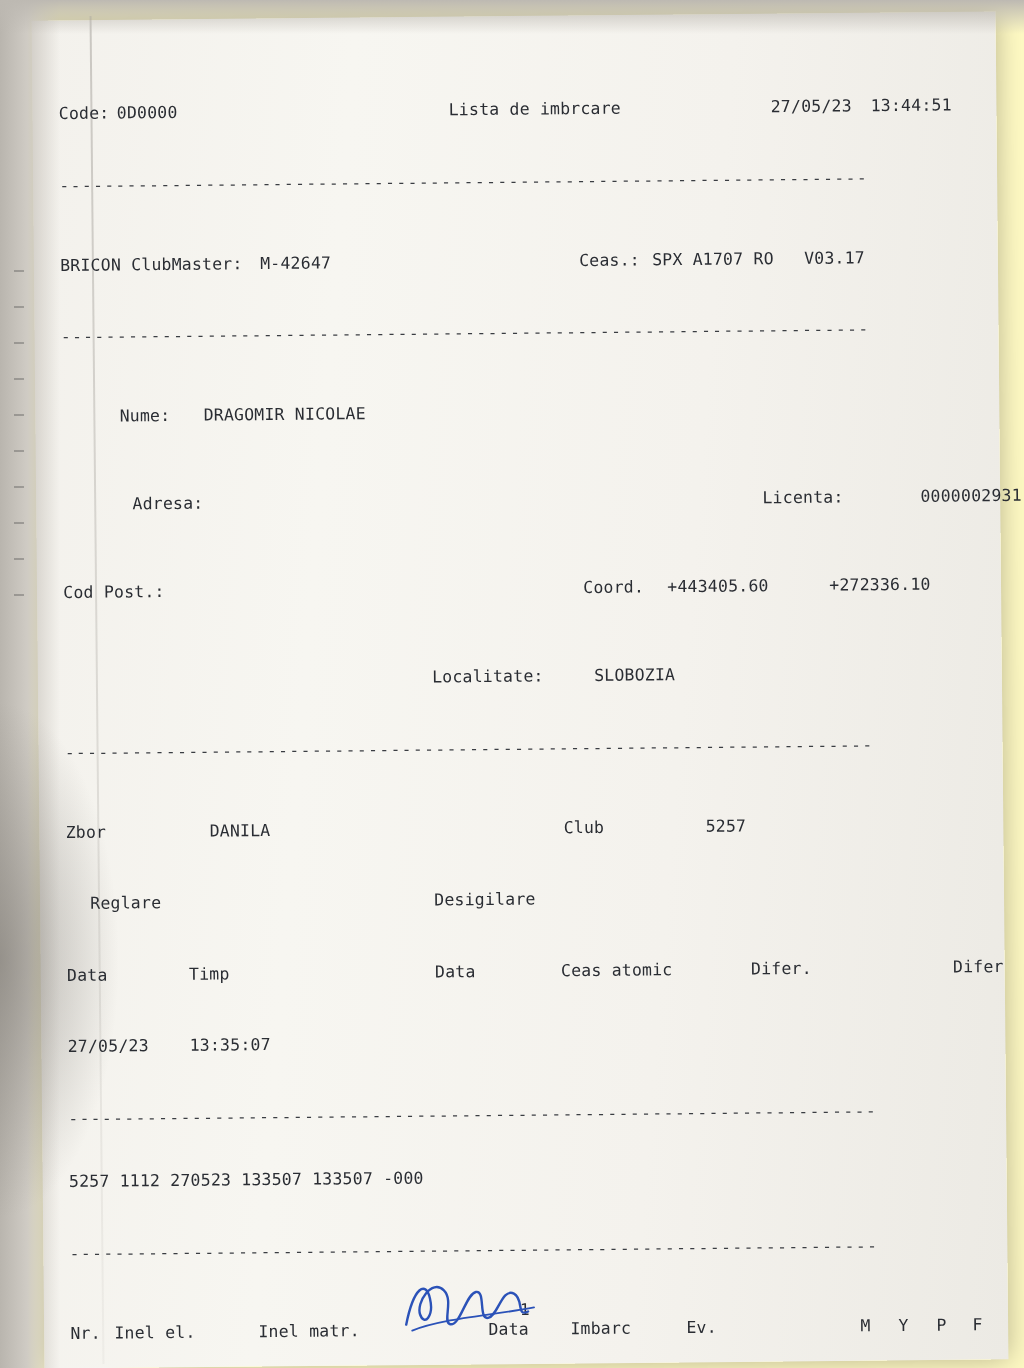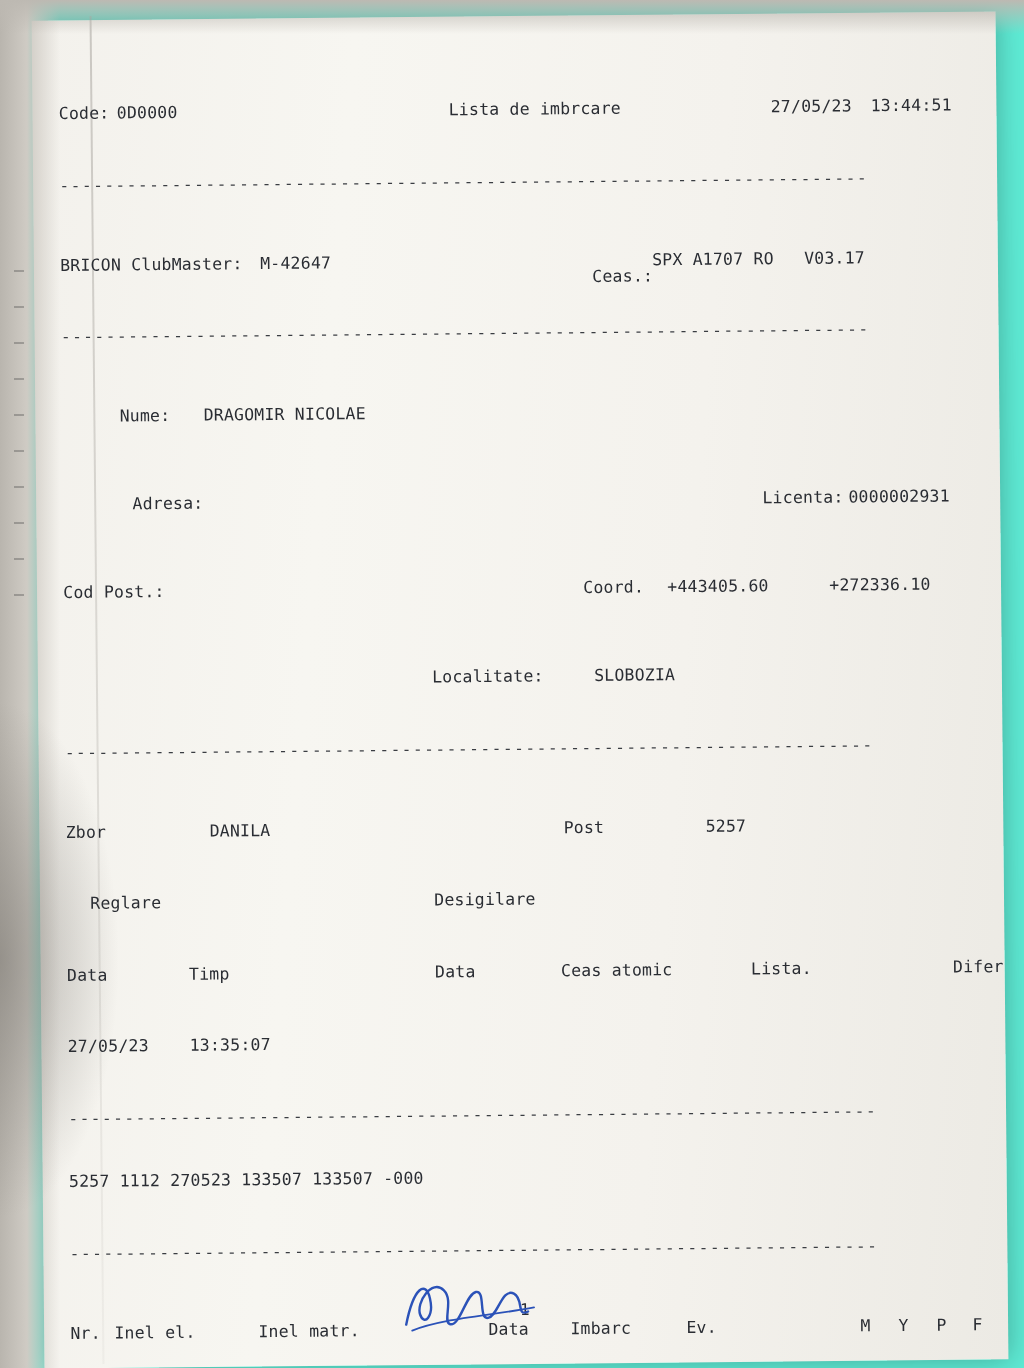--- a/index.html
+++ b/index.html
@@ -5,21 +5,21 @@
   html, body {
     margin: 0;
     padding: 0;
     background: #e9e7e2;
   }
   .page {
     position: relative;
     width: 1024px;
     height: 1368px;
     overflow: hidden;
-    background: #5eead4;
+    background: #fef9c3;
   }
   
   .paper {
     position: absolute;
     left: 38px;
     top: 16px;
     width: 964px;
     height: 1348px;
     background: linear-gradient(95deg, #f3f1ec 0%, #f7f6f1 30%, #f4f2ed 65%, #eceae4 100%);
     box-shadow: 0 0 28px rgba(0,0,0,0.28);
@@ -120,38 +120,38 @@
       <span class="c" style="left:712px;">27/05/23</span>
       <span class="c" style="left:812px;">13:44:51</span>
     </div>
 
     <div class="row dashrule">------------------------------------------------------------------------</div>
 
     
     <div class="row">
       <span class="c" style="left:0px;">BRICON ClubMaster:</span>
       <span class="c" style="left:200px;">M-42647</span>
-      <span class="c" style="left:532px;margin-top:16px;">Ceas.:</span>
+      <span class="c" style="left:519px;">Ceas.:</span>
       <span class="c" style="left:592px;">SPX A1707 RO   V03.17</span>
     </div>
 
     <div class="row dashrule">------------------------------------------------------------------------</div>
 
     
     <div class="row">
       <span class="c" style="left:58px;">Nume:</span>
       <span class="c" style="left:142px;">DRAGOMIR NICOLAE</span>
     </div>
 
     
     <div class="row">
       <span class="c" style="left:42px;margin-left:28px;">Adresa:</span>
       <span class="c" style="left:142px;"></span>
       <span class="c" style="left:700px;">Licenta:</span>
-      <span class="c" style="left:786px;">0000002931</span>
+      <span class="c" style="left:858px;">0000002931</span>
     </div>
 
     
     <div class="row">
       <span class="c" style="left:0px;">Cod Post.:</span>
       <span class="c" style="left:142px;"></span>
       <span class="c" style="left:520px;">Coord.</span>
       <span class="c" style="left:604px;">+443405.60</span>
       <span class="c" style="left:766px;">+272336.10</span>
     </div>
@@ -161,35 +161,35 @@
       <span class="c" style="left:368px;">Localitate:</span>
       <span class="c" style="left:530px;">SLOBOZIA</span>
     </div>
 
     <div class="row dashrule">------------------------------------------------------------------------</div>
 
     
     <div class="row">
       <span class="c" style="left:0px;">Zbor</span>
       <span class="c" style="left:122px;padding-left:22px;">DANILA</span>
-      <span class="c" style="left:498px;">Post</span>
+      <span class="c" style="left:498px;">Club</span>
       <span class="c" style="left:640px;">5257</span>
     </div>
 
     <div class="row">
       <span class="c" style="left:0px;margin-left:24px;">Reglare</span>
       <span class="c" style="left:368px;">Desigilare</span>
     </div>
 
     <div class="row">
       <span class="c" style="left:0px;">Data</span>
       <span class="c" style="left:122px;">Timp</span>
       <span class="c" style="left:368px;">Data</span>
       <span class="c" style="left:494px;">Ceas atomic</span>
-      <span class="c" style="left:684px;">Lista.</span>
+      <span class="c" style="left:684px;">Difer.</span>
       <span class="c" style="left:846px;margin-left:40px;">Difer</span>
     </div>
 
     <div class="row">
       <span class="c" style="left:0px;">27/05/23</span>
       <span class="c" style="left:122px;">13:35:07</span>
     </div>
 
     <div class="row dashrule">------------------------------------------------------------------------</div>
 

